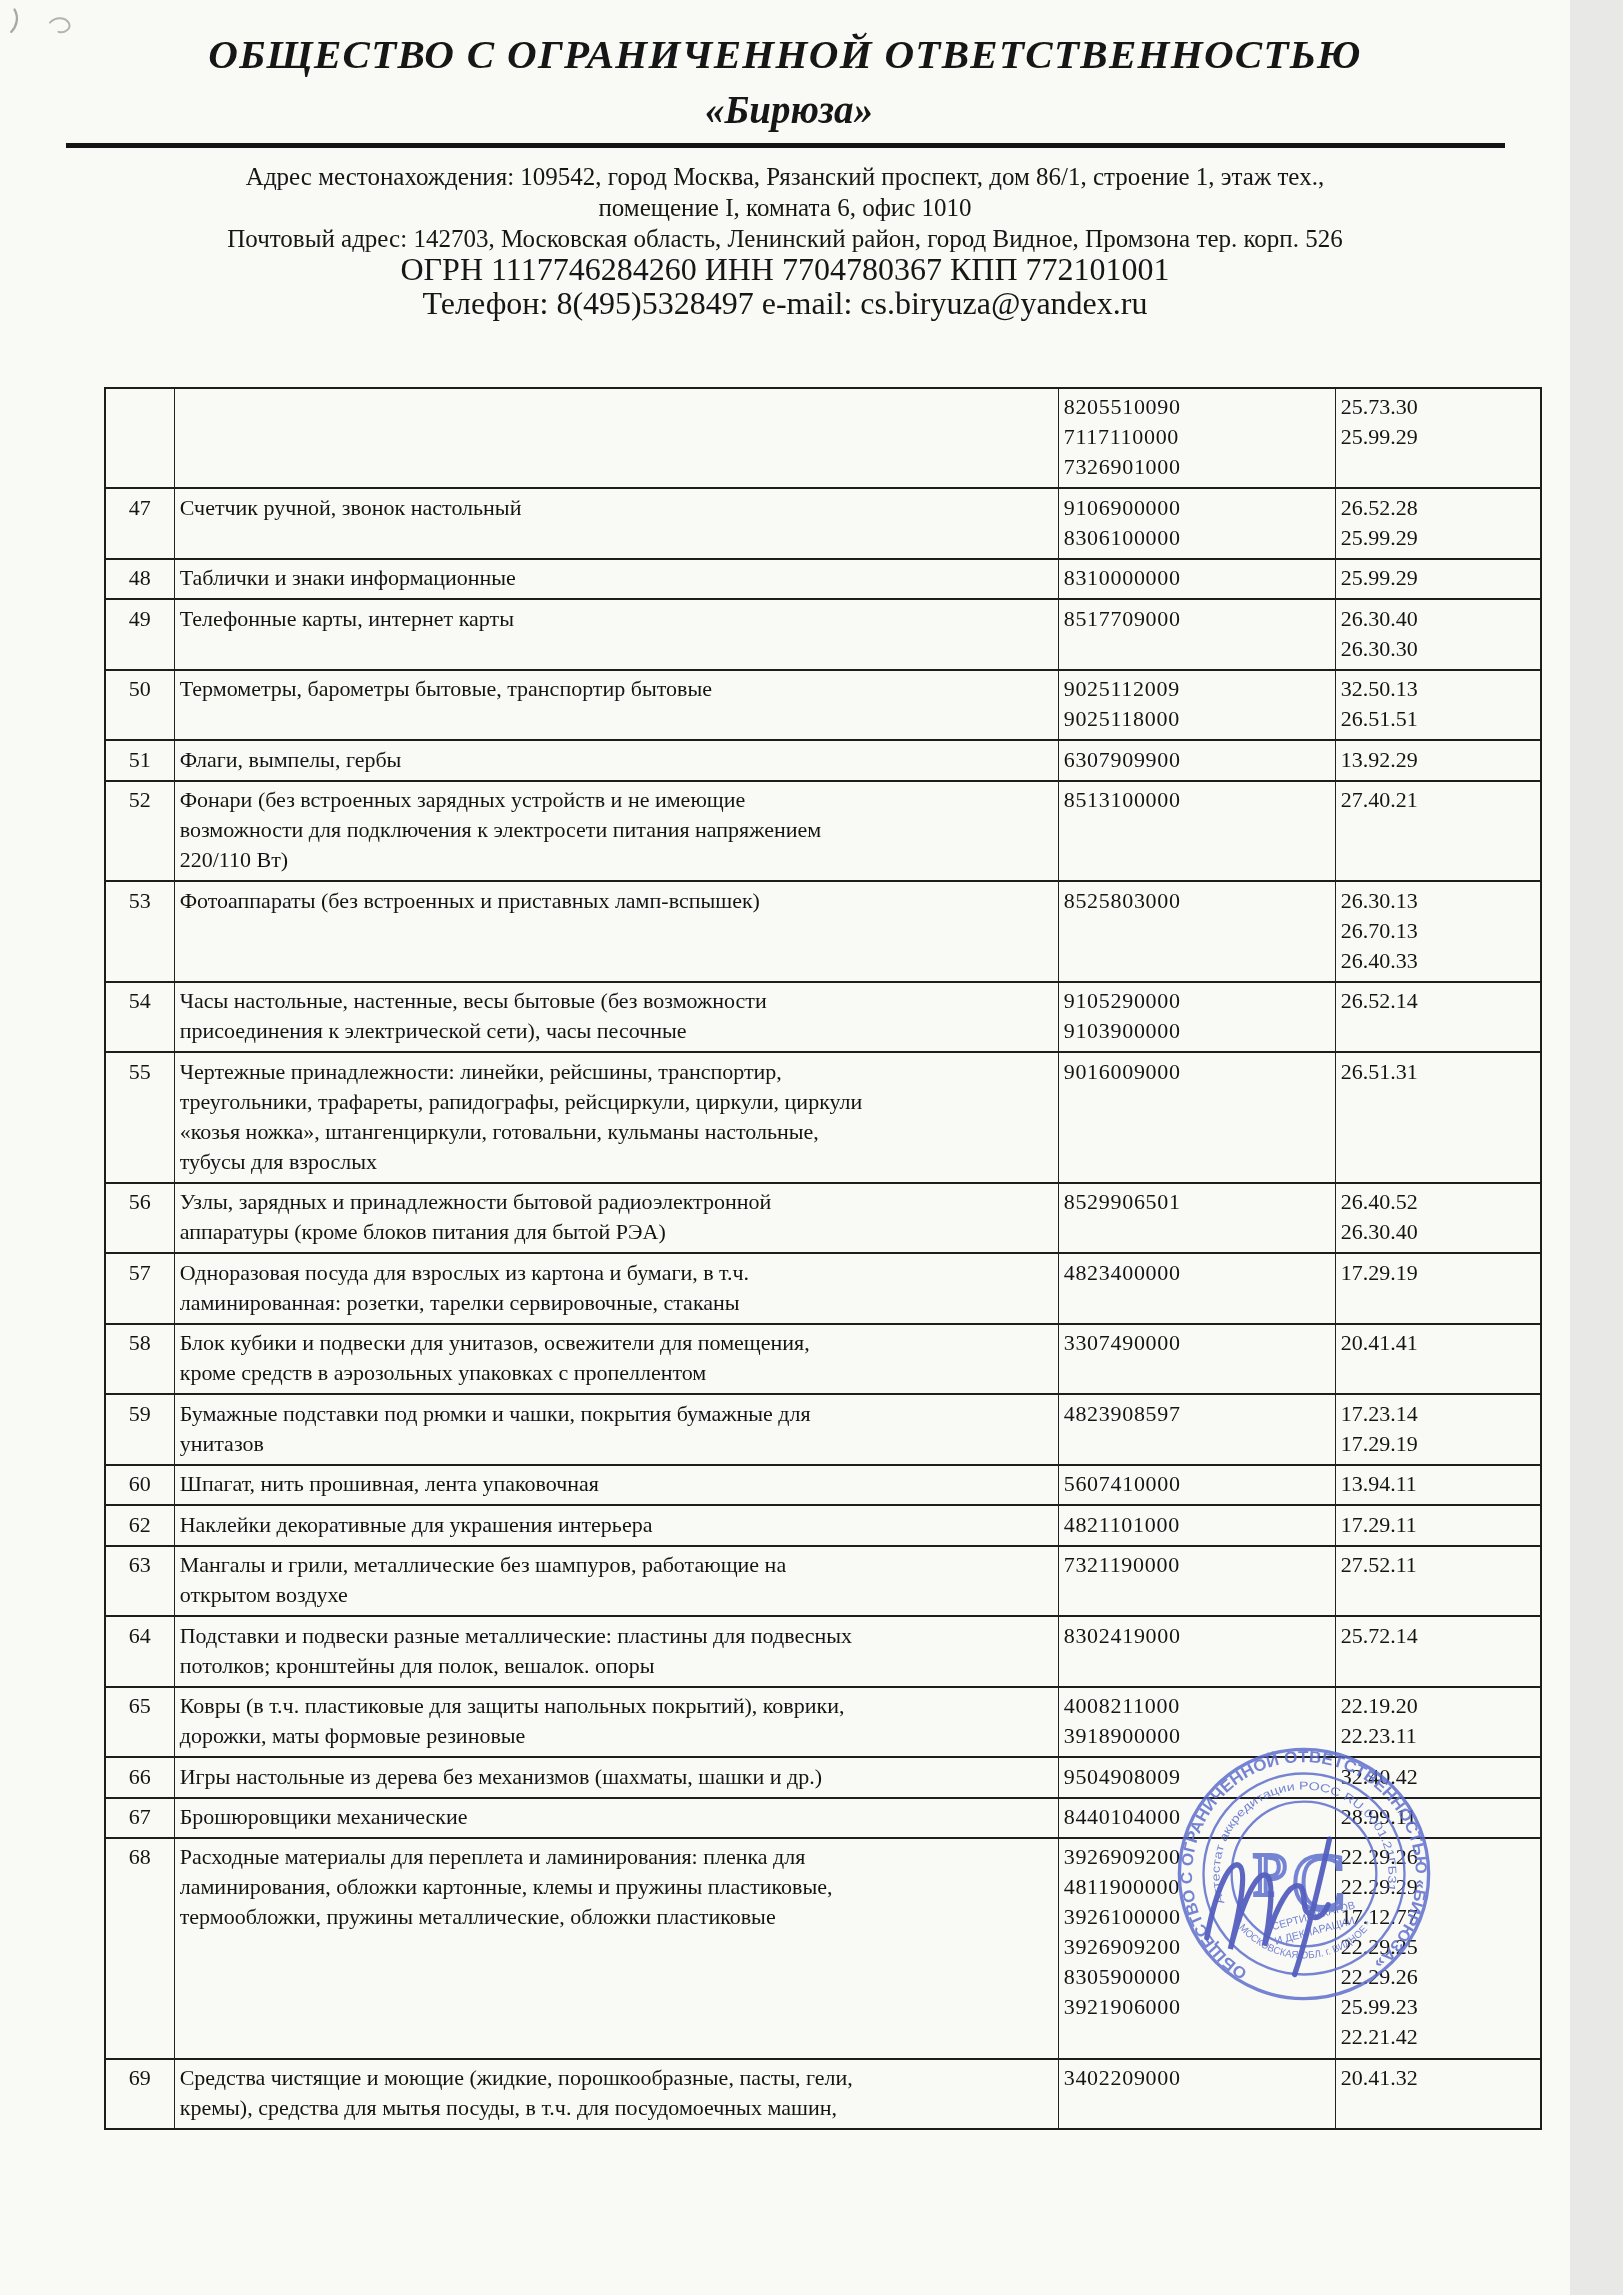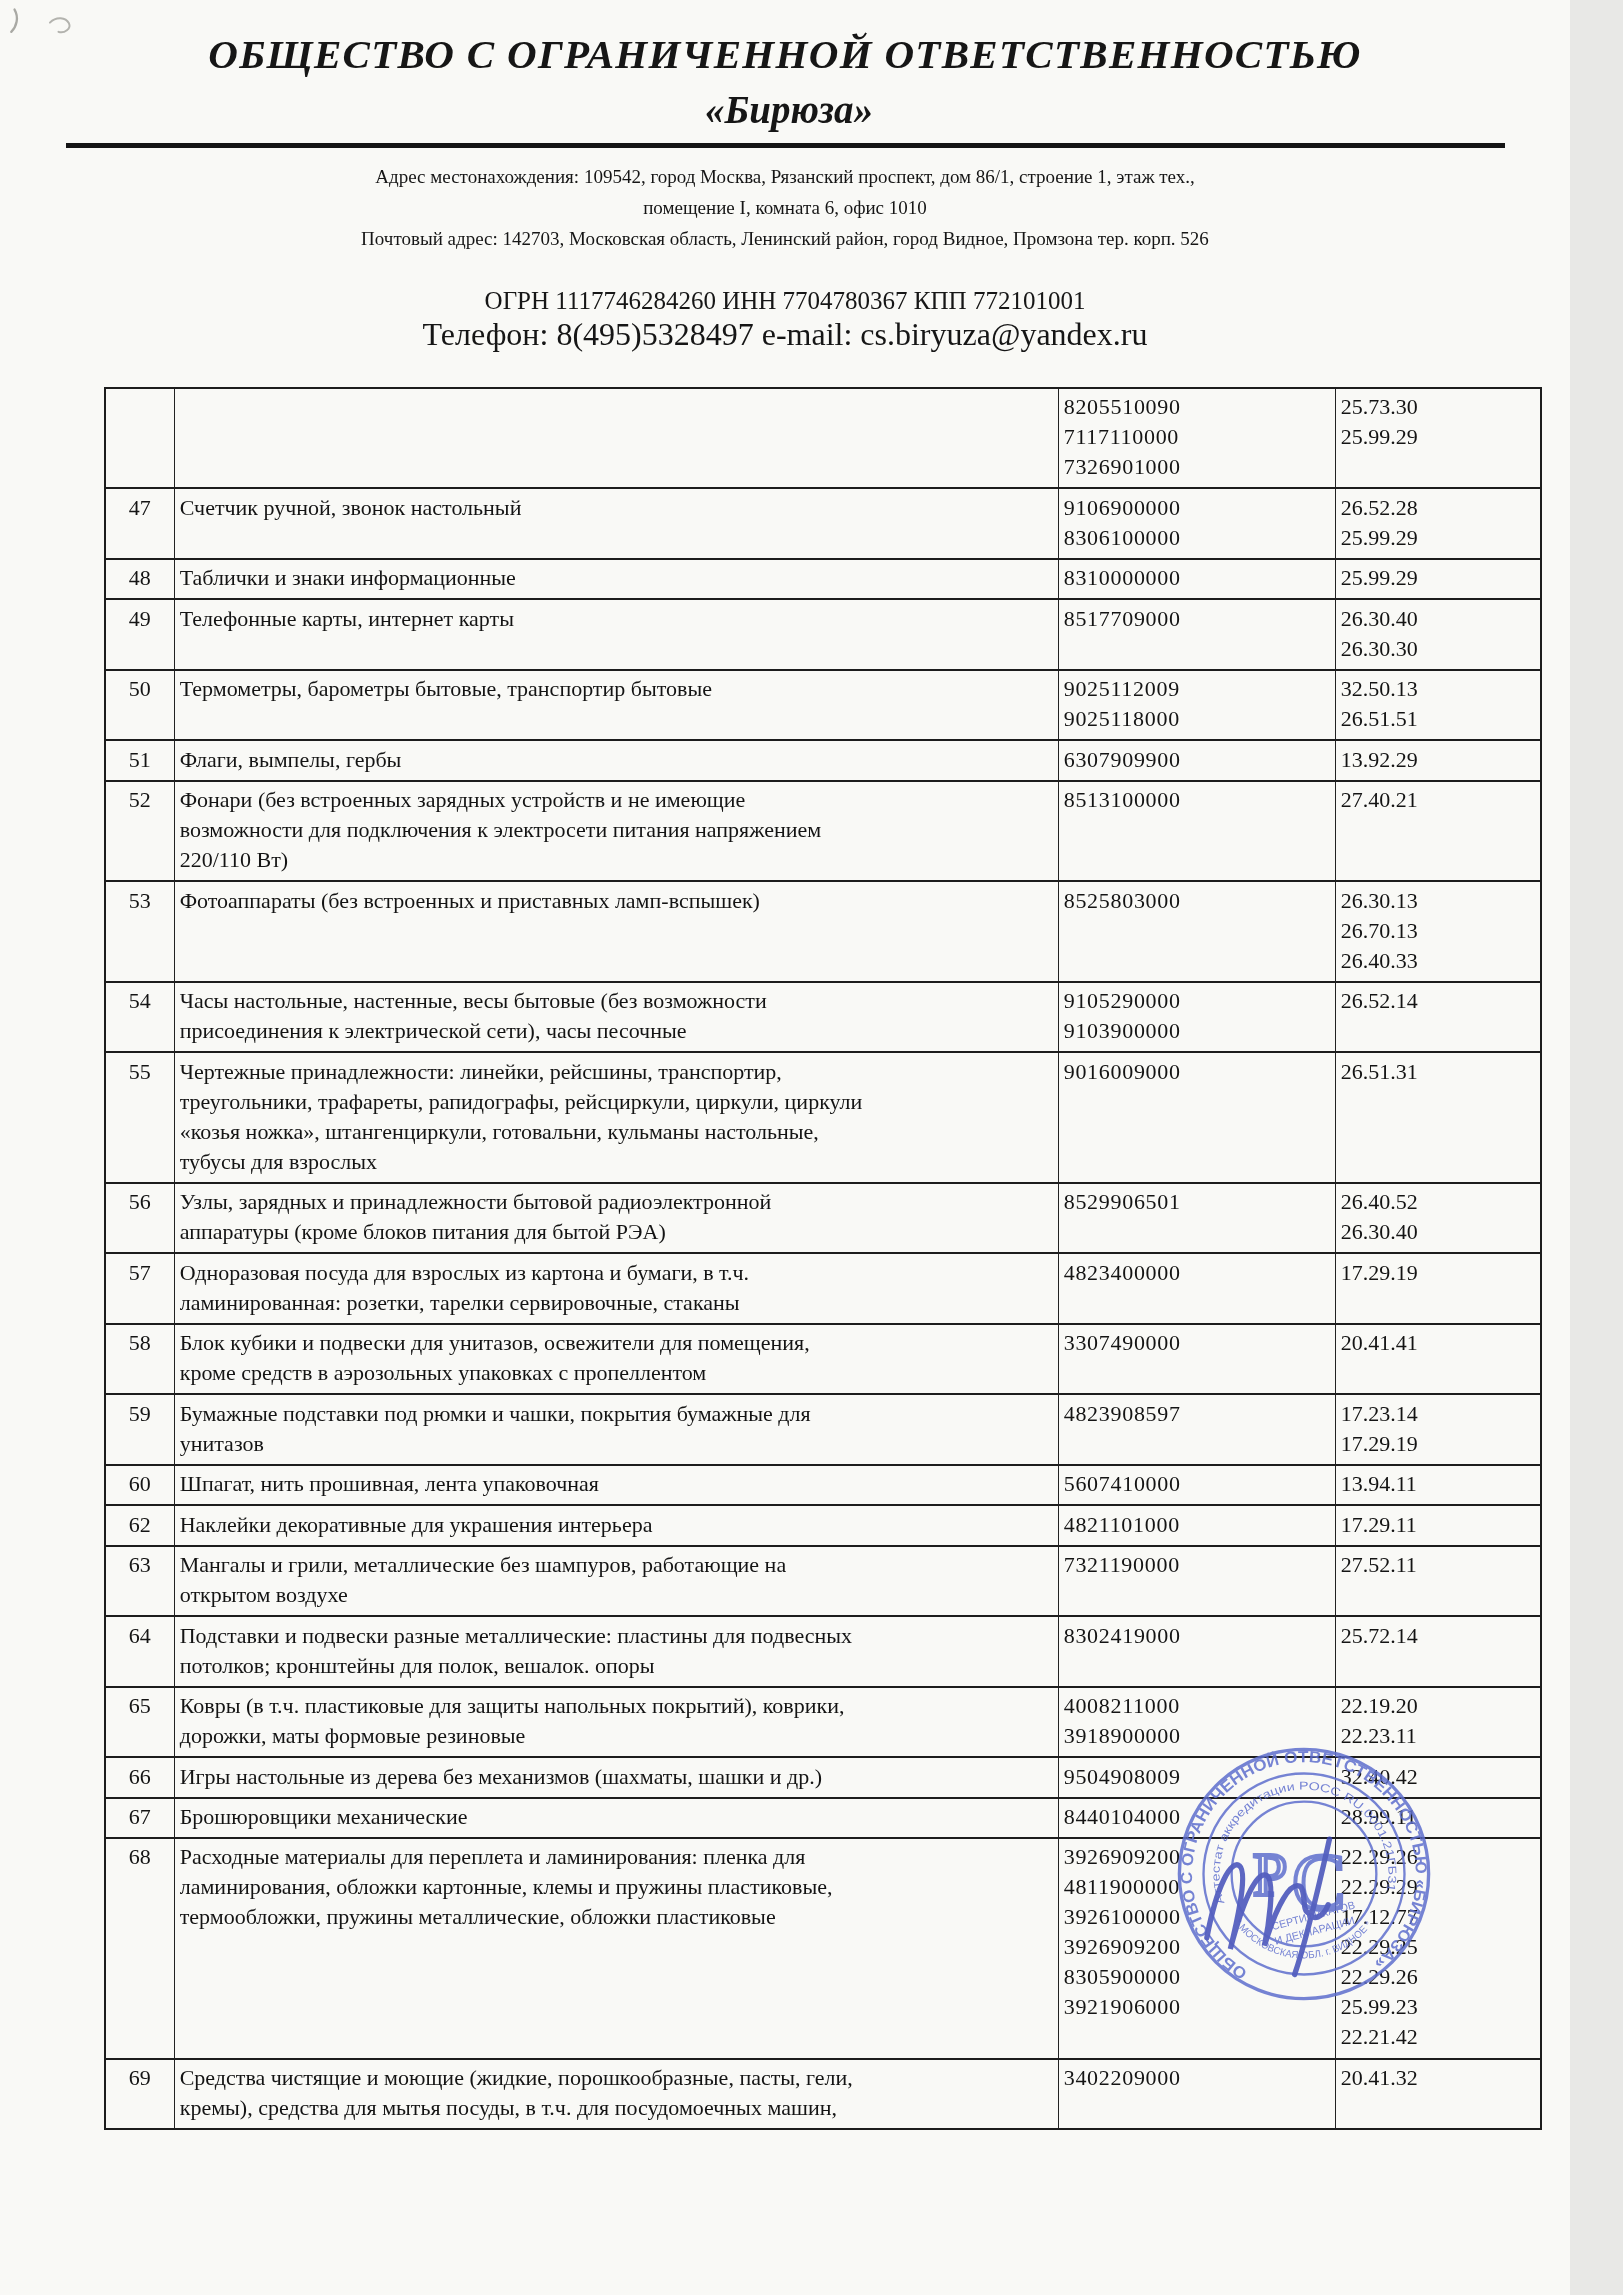--- a/index.html
+++ b/index.html
@@ -18,22 +18,22 @@
     letter-spacing:1.3px; line-height:1.15;
   }
   .title-name {
     font-size:39px; font-weight:bold; font-style:italic;
     margin-top:10.5px; line-height:1.1;padding-left:8px;
   }
   .head-rule {
     height:4.6px; background:#151515; width:1439px;
     margin:11.8px auto 13px auto;
   }
-  .addr-line { font-size:19px; line-height:31px; }
-  .reg-line  { font-size:25px; line-height:31px; margin-top:31px; }
+  .addr-line { font-size:25px; line-height:31px; }
+  .reg-line  { font-size:32px; line-height:31px; }
   .contact-line { font-size:32px; line-height:31px; margin-top:2.6px; }
 
   
   .table-wrap { position:absolute; top:387px; left:104px;border-radius:25px; }
   table.codes {
     border-collapse:collapse; table-layout:fixed; width:1437px;
     border:2.6px solid #1d1d1d;
   }
   table.codes td {
     border-left:1.3px solid #222; border-right:1.3px solid #222;

